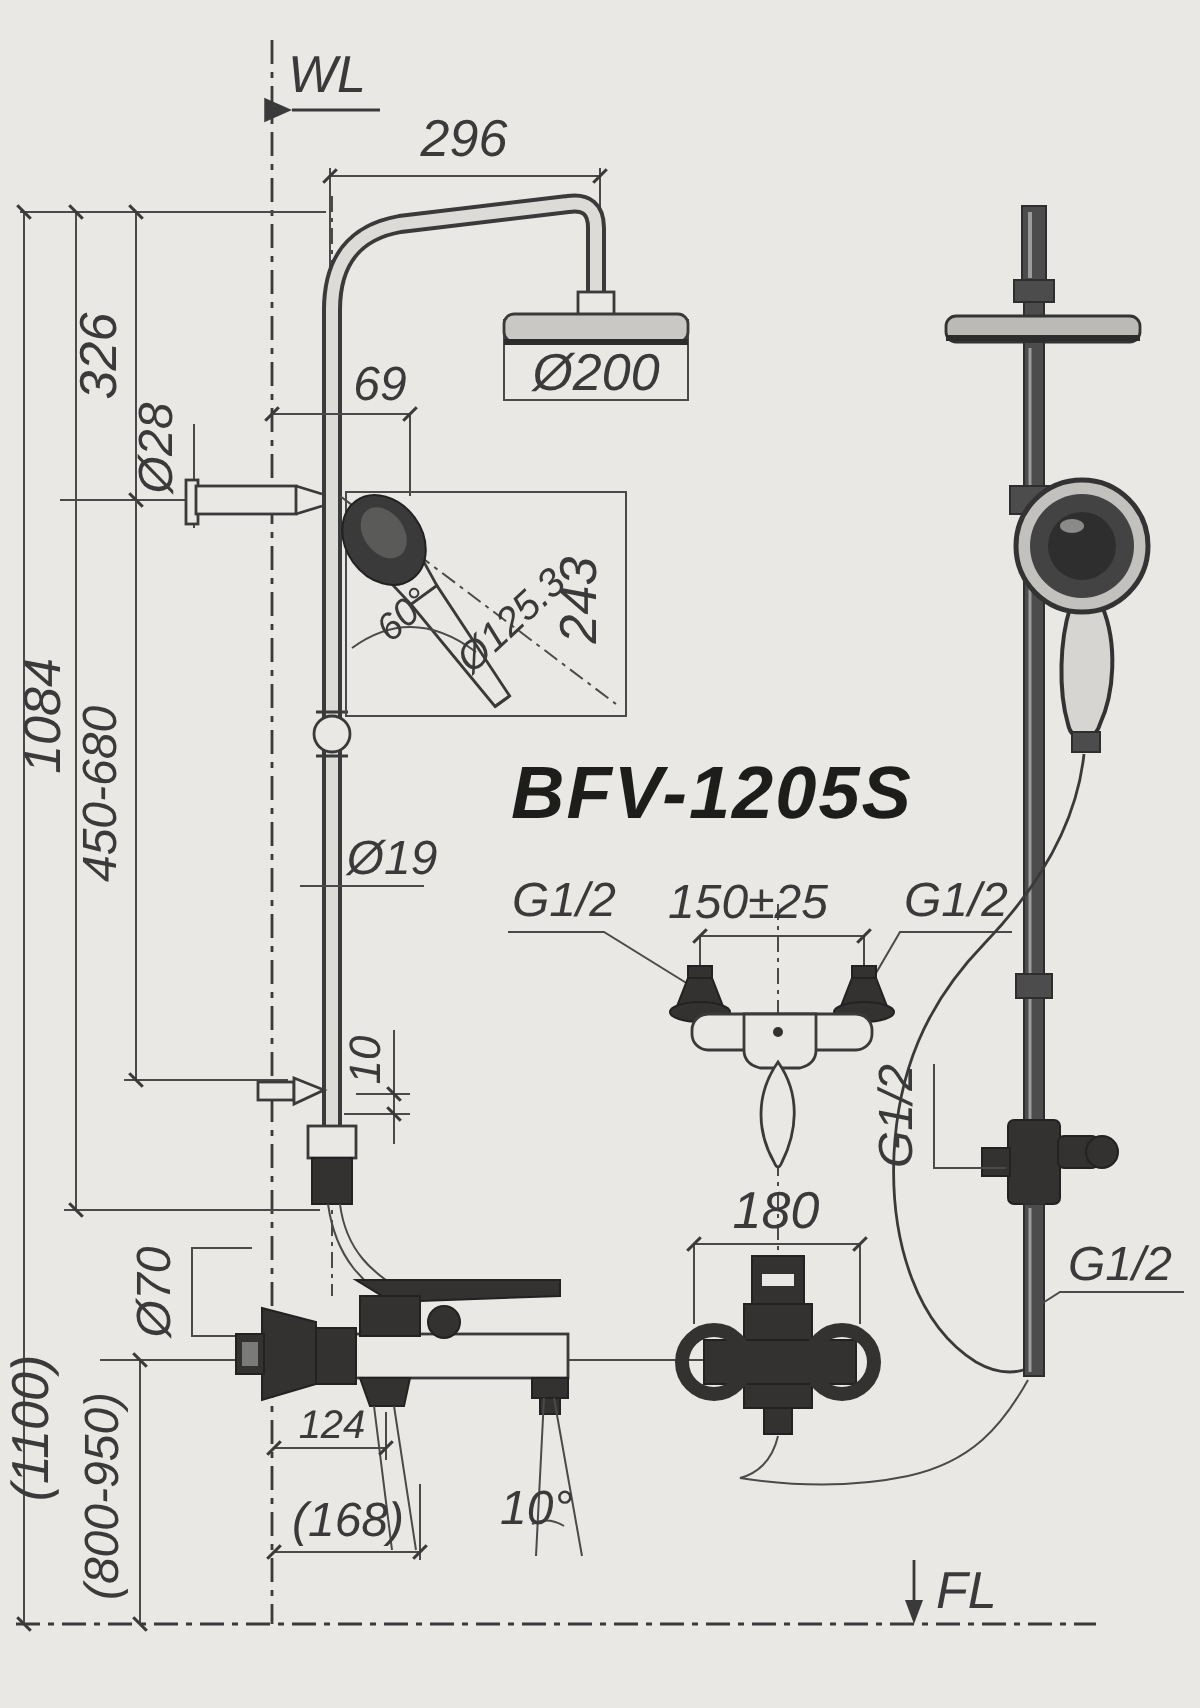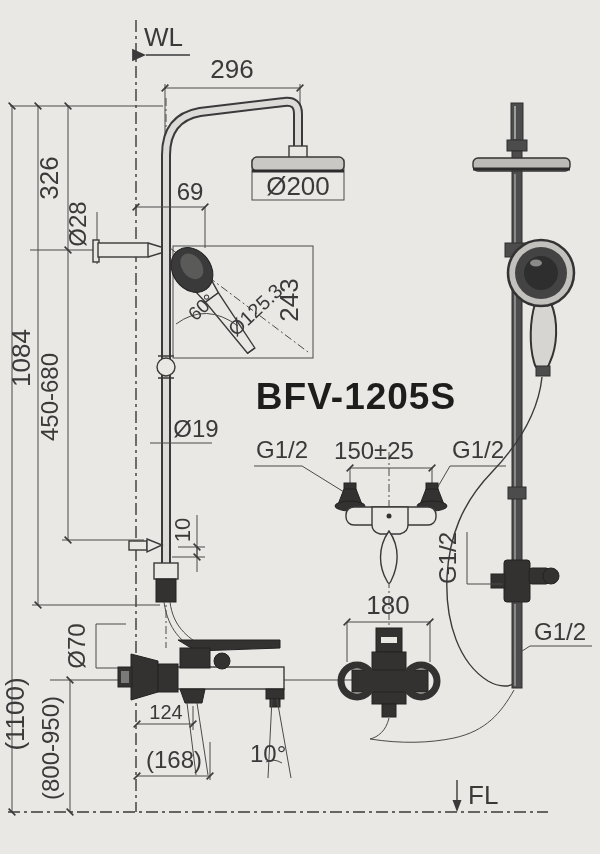--- a/index.html
+++ b/index.html
@@ -1,19 +1,20 @@
 <!DOCTYPE html>
 <html><head>
 <meta charset="utf-8">
 <style>
   html,body{margin:0;padding:0;background:#d8d7d5;}
   .stage{
     width:600px;height:854px;margin:0 auto;position:relative;
     background:#e9e8e5;overflow:hidden;
     font-family:"Liberation Sans", sans-serif;
+    font-style:italic;
   }
   svg text{
     font-family:"Liberation Sans", sans-serif;
     fill:#3a3a3a;
   }
   .t24{font-size:24px;}
   .t26{font-size:26px;}
   .t22{font-size:22px;}
   .t20{font-size:20px;}
   .t19{font-size:19px;}

